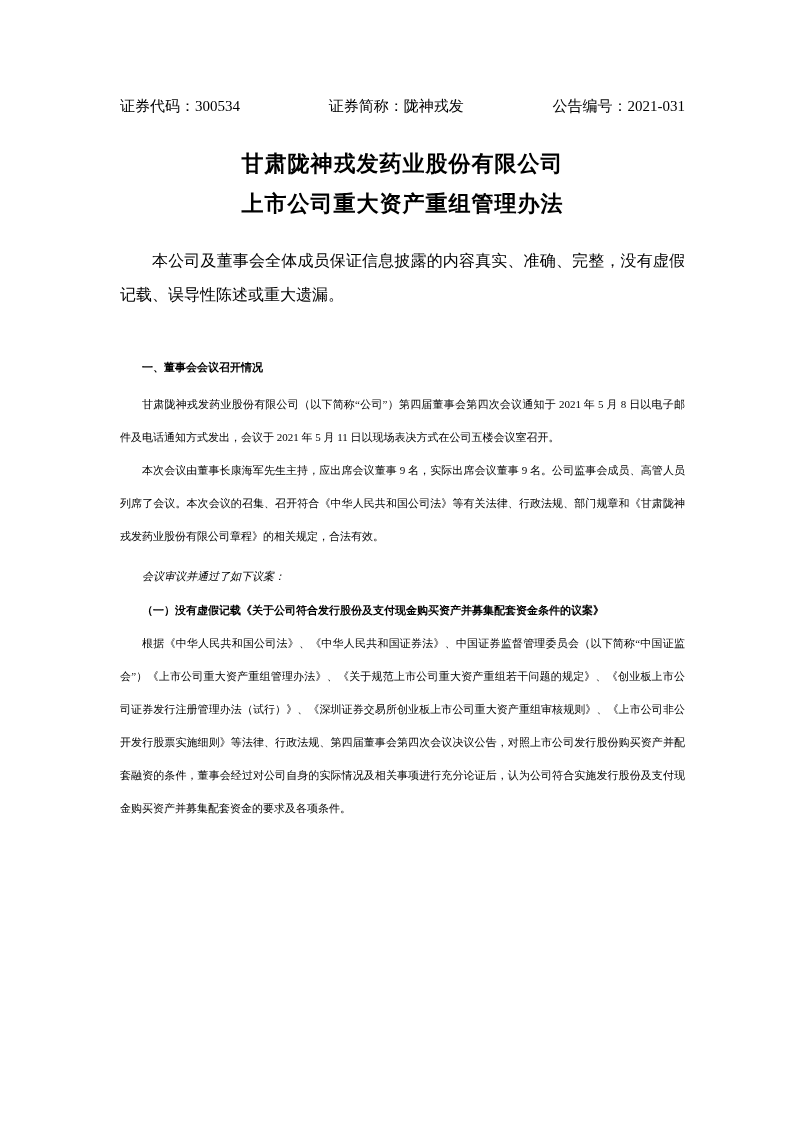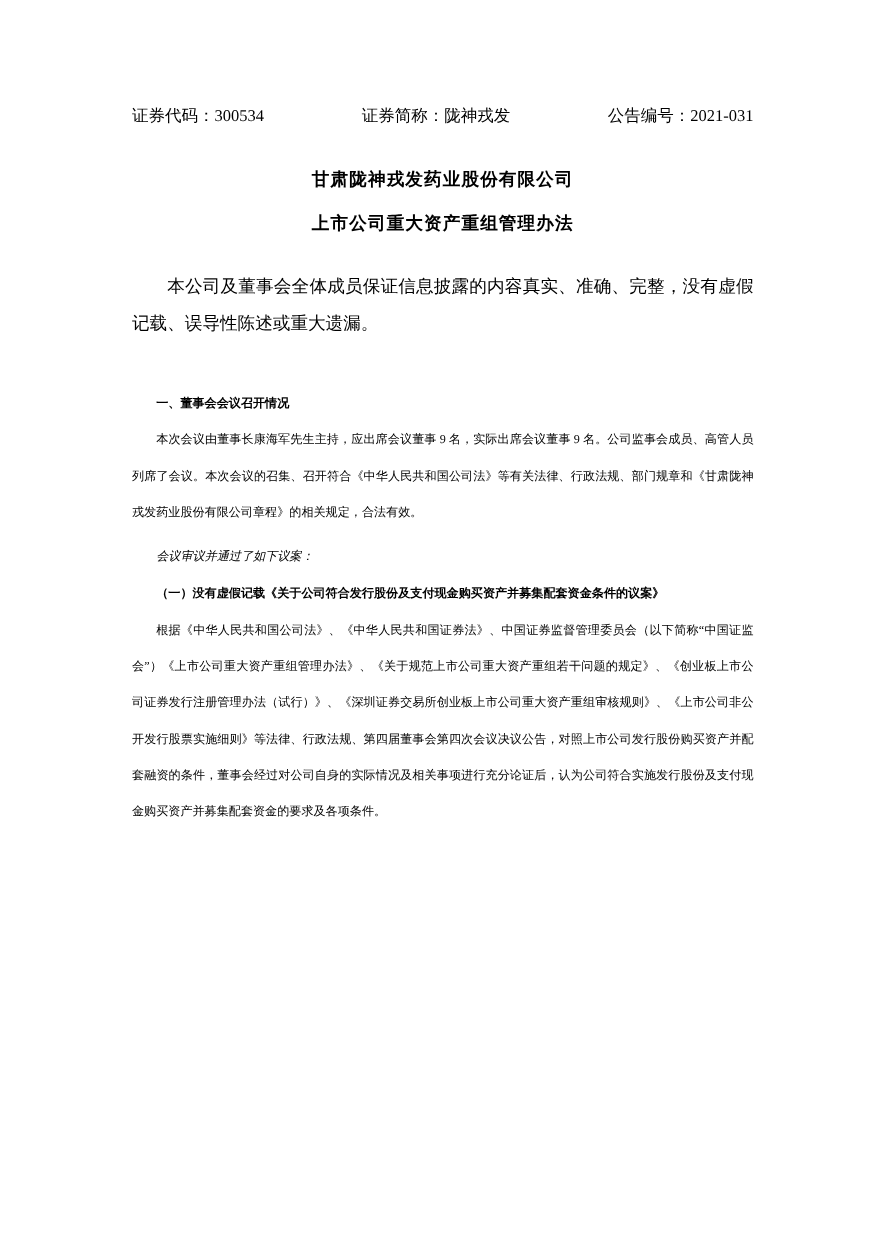--- a/index.html
+++ b/index.html
@@ -22,21 +22,21 @@
   .header-row {
     margin-top: 96px;
     display: flex;
     justify-content: space-between;
     font-size: 15px;
     line-height: 20px;
     white-space: nowrap;
   }
   .doc-title {
     margin-top: 28px;
-    font-size: 16px;
+    font-size: 22px;
     font-weight: bold;
     text-align: center;
     line-height: 40px;
     letter-spacing: 1px;
   }
   .para {
     font-size: 11px;
     line-height: 33px;
     text-indent: 2em;
     text-align: justify;
@@ -68,20 +68,21 @@
     </div>
 
     <div class="doc-title">
       <div>甘肃陇神戎发药业股份有限公司</div>
       <div>上市公司重大资产重组管理办法</div>
     </div>
 
     <p class="disclaimer">本公司及董事会全体成员保证信息披露的内容真实、准确、完整，没有虚假记载、误导性陈述或重大遗漏。</p>
 
     <p class="para bold sec1-heading">一、董事会会议召开情况</p>
+    <p class="para sec1-para1">甘肃陇神戎发药业股份有限公司（以下简称“公司”）第四届董事会第四次会议通知于 2021 年 5 月 8 日以电子邮件及电话通知方式发出，会议于 2021 年 5 月 11 日以现场表决方式在公司五楼会议室召开。</p>
     <p class="para">本次会议由董事长康海军先生主持，应出席会议董事 9 名，实际出席会议董事 9 名。公司监事会成员、高管人员列席了会议。本次会议的召集、召开符合《中华人民共和国公司法》等有关法律、行政法规、部门规章和《甘肃陇神戎发药业股份有限公司章程》的相关规定，合法有效。</p>
 
     <p class="para sec2-intro">会议审议并通过了如下议案：</p>
     <p class="para bold item1-heading">（一）没有虚假记载《关于公司符合发行股份及支付现金购买资产并募集配套资金条件的议案》</p>
     <p class="para">根据《中华人民共和国公司法》、《中华人民共和国证券法》、中国证券监督管理委员会（以下简称“中国证监会”）《上市公司重大资产重组管理办法》、《关于规范上市公司重大资产重组若干问题的规定》、《创业板上市公司证券发行注册管理办法（试行）》、《深圳证券交易所创业板上市公司重大资产重组审核规则》、《上市公司非公开发行股票实施细则》等法律、行政法规、第四届董事会第四次会议决议公告，对照上市公司发行股份购买资产并配套融资的条件，董事会经过对公司自身的实际情况及相关事项进行充分论证后，认为公司符合实施发行股份及支付现金购买资产并募集配套资金的要求及各项条件。</p>
 
   </div>
 </div>
 
 </body></html>

